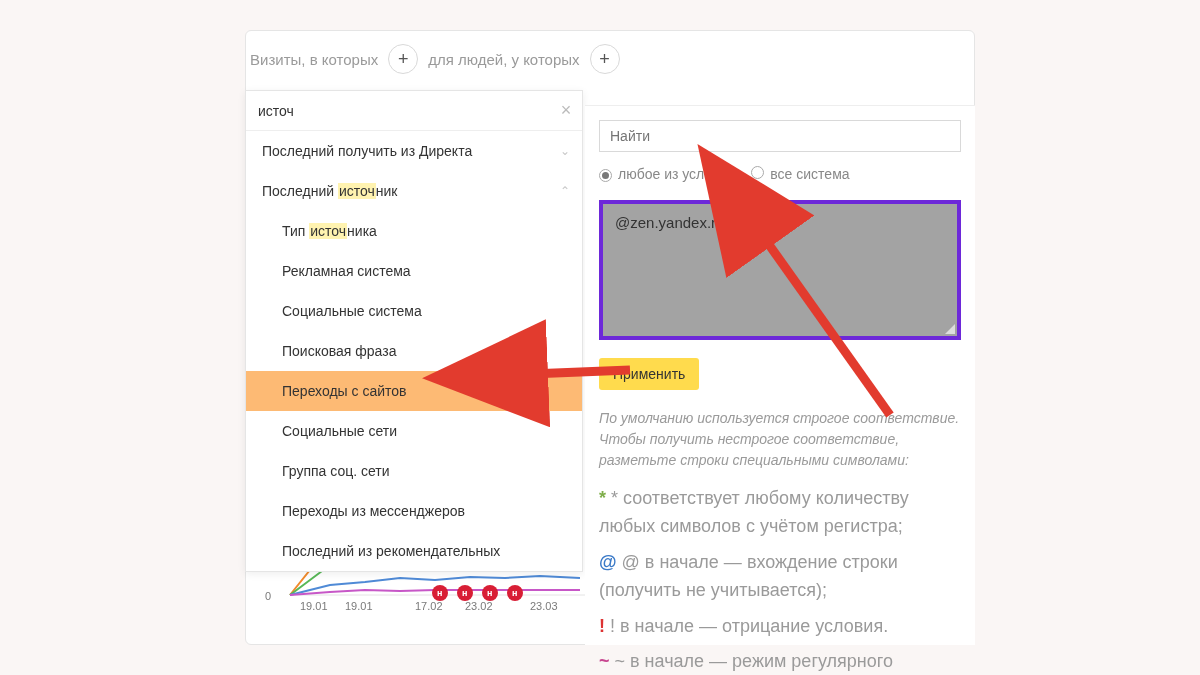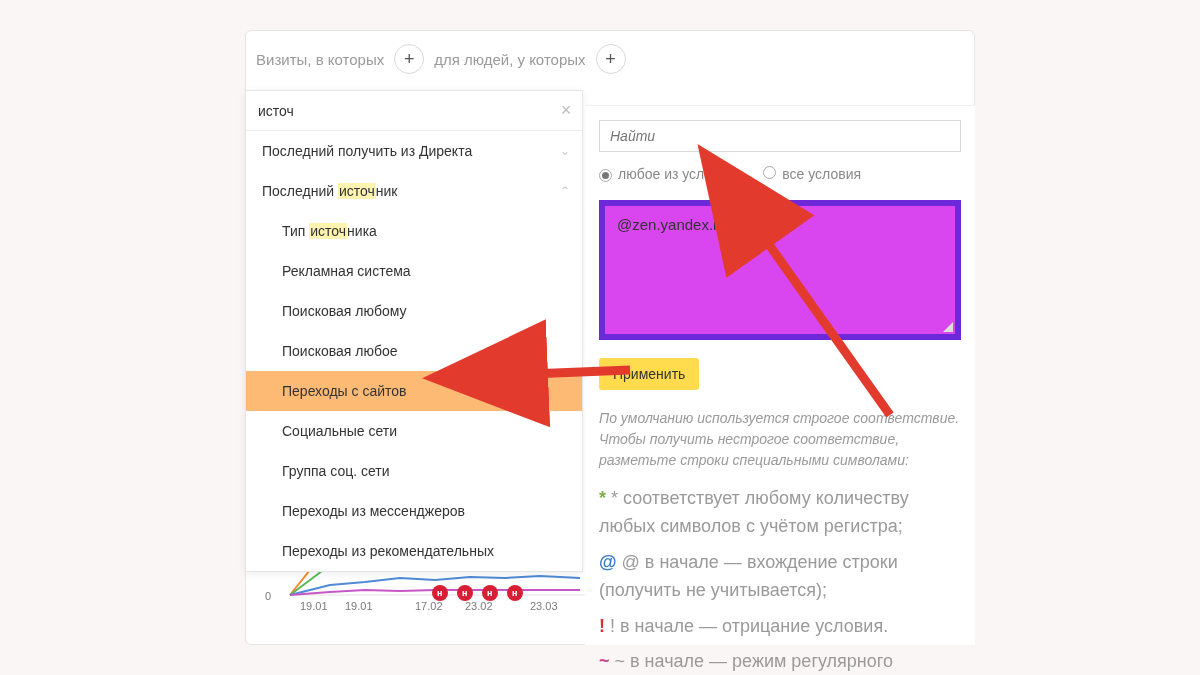--- a/index.html
+++ b/index.html
@@ -17,21 +17,21 @@
     top: 30px;
     left: 245px;
     width: 730px;
     height: 615px;
     background: #fff;
     border: 1px solid #e5e5e5;
     border-radius: 6px;
   }
   .filter-bar {
     position: absolute;
-    top: 8px; left: 10px; right: 10px;
+    top: 8px; left: 4px; right: 10px;
     height: 40px;
     display: flex;
     align-items: center;
     gap: 10px;
     color: #9a9a9a;
   }
   .filter-label { font-size: 15px; }
   .plus-btn {
     width: 30px; height: 30px;
     border: 1px solid #d9d9d9;
@@ -102,44 +102,43 @@
     height: 540px;
   }
   .find-input {
     width: 100%;
     height: 32px;
     border: 1px solid #d9d9d9;
     padding: 0 10px;
     font-size: 14px;
     color: #888;
     outline: none;
-    font-style: italic;
   }
   .radio-row {
     display: flex; align-items: center;
-    gap: 28px;
+    gap: 16px;
     margin-top: 14px;
     color: #888;
     font-size: 14px;
   }
   .radio {
     width: 13px; height: 13px;
     border: 1px solid #aaa;
     border-radius: 50%;
     display: inline-flex; align-items: center; justify-content: center;
     margin-right: 6px;
   }
   .radio.on::after {
     content: ""; width: 7px; height: 7px;
     background: #777; border-radius: 50%;
   }
   .ta-wrap {
     margin-top: 18px;
-    border: 6px solid #6d28d9;
-    background: #d946ef;
+    border: 4px solid #6d28d9;
+    background: #a3a3a3;
     height: 140px;
     padding: 10px 12px;
     position: relative;
     font-size: 15px;
     color: #333;
   }
   .ta-resize {
     position: absolute; right: 2px; bottom: 2px;
     width: 0; height: 0;
     border-left: 10px solid transparent;
@@ -238,47 +237,47 @@
 
   <div class="cat sub">
     <span>
       <span>Тип </span><mark>источ</mark><span>ника</span>
     </span>
   </div>
   <div class="cat sub">
       <span>Рекламная система</span>
     </div>
   <div class="cat sub">
-      <span>Поисковая любому</span>
-    </div>
-  <div class="cat sub">
-      <span>Поисковая любое</span>
+      <span>Социальные система</span>
+    </div>
+  <div class="cat sub">
+      <span>Поисковая фраза</span>
     </div>
   <div class="cat sub selected">
       <span>Переходы с сайтов</span>
     </div>
   <div class="cat sub">
       <span>Социальные сети</span>
     </div>
   <div class="cat sub">
       <span>Группа соц. сети</span>
     </div>
   <div class="cat sub">
       <span>Переходы из мессенджеров</span>
     </div>
   <div class="cat sub">
-      <span>Переходы из рекомендательных</span>
+      <span>Последний из рекомендательных</span>
     </div>
 </div>
 
 <div class="right-panel">
   <input class="find-input" placeholder="Найти" style="">
   <div class="radio-row">
     <label><span class="radio on"></span><span>любое из условий</span></label>
-    <label><span class="radio"></span><span>все условия</span></label>
+    <label><span class="radio"></span><span>все система</span></label>
   </div>
   <div class="ta-wrap">
     <span>@zen.yandex.ru</span><span style="border-right:1px solid #333;">&nbsp;</span>
     <div class="ta-resize"></div>
   </div>
   <button class="apply-btn">Применить</button>
 
   <div class="help-text">По умолчанию используется строгое соответствие. Чтобы получить нестрогое соответствие, разметьте строки специальными символами:</div>
   <div class="help-list">
     <div><span class="sym-star">*</span> <span>* соответствует любому количеству любых символов с учётом регистра;</span></div>

